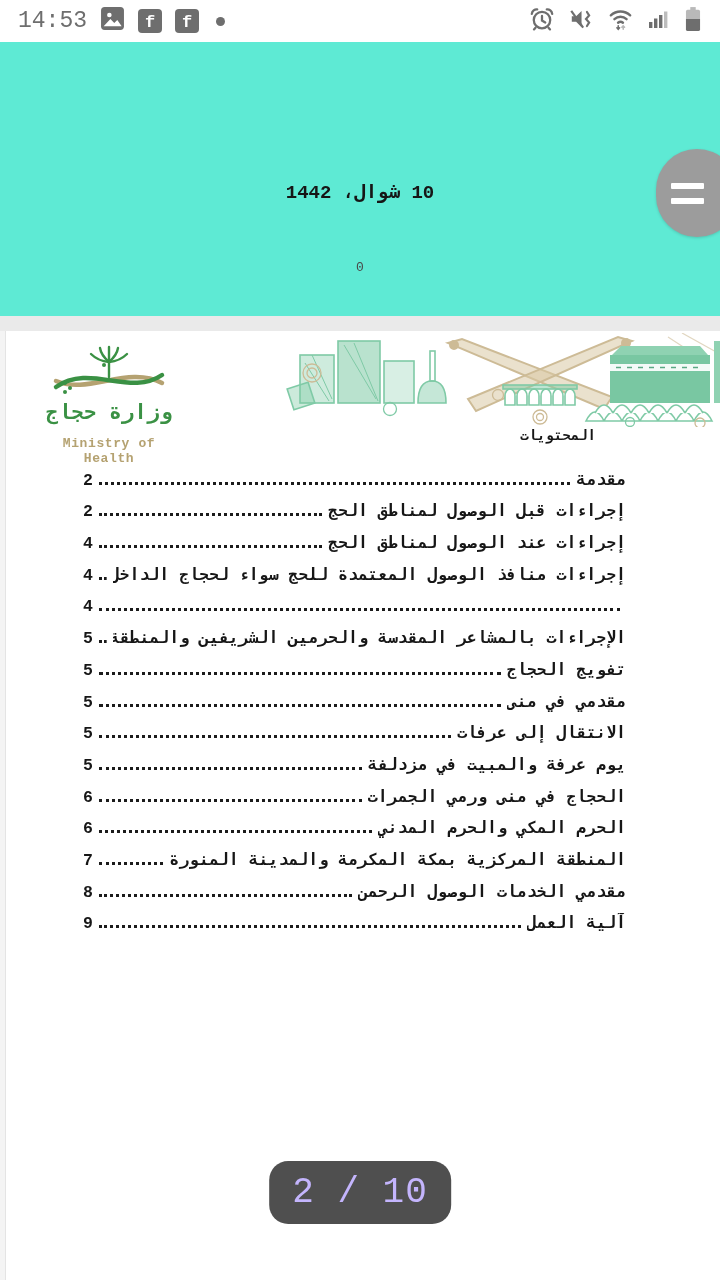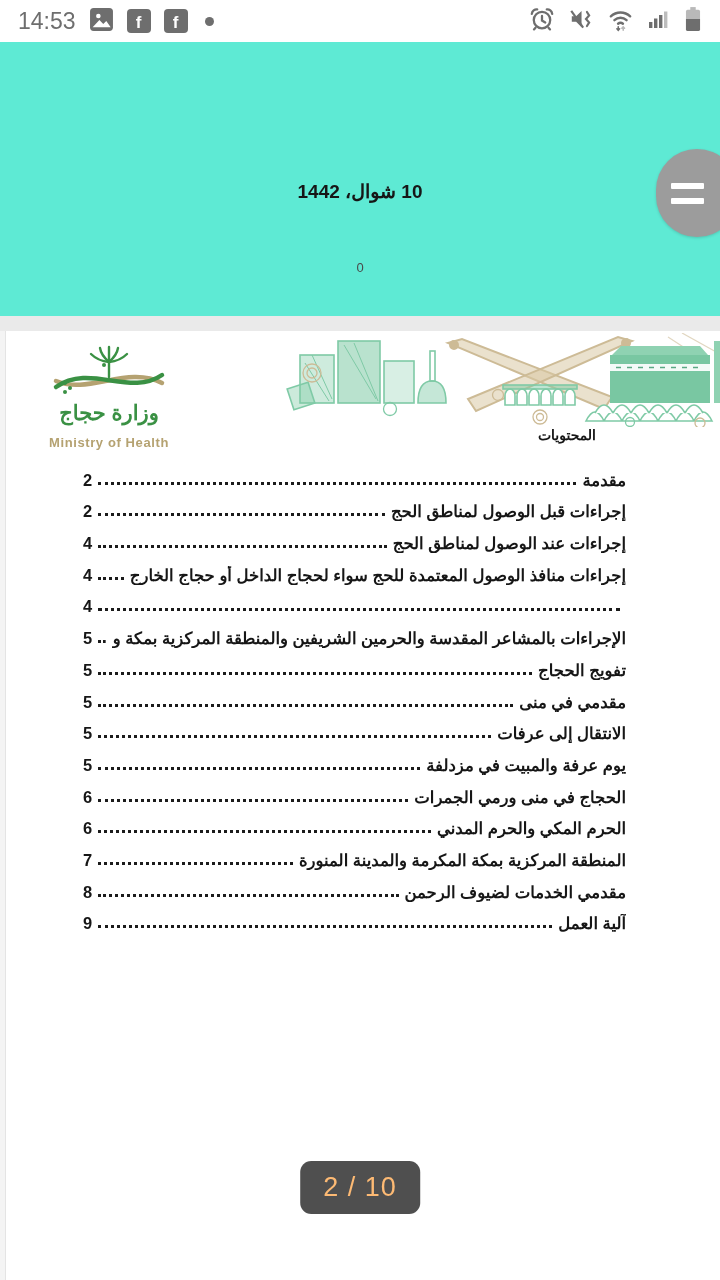--- a/index.html
+++ b/index.html
@@ -1,20 +1,20 @@
 <!DOCTYPE html>
 <html lang="ar" style="--logo-green: #3a9144; --logo-tan: #b5a271; --status-gray: #6e6e6e; --fab-gray: #9c9c9c; --indicator-bg: #4f4f4f; --page-gap: #eaeaea;"><head>
 <meta charset="utf-8">
 <style>
   * { margin:0; padding:0; box-sizing:border-box; }
   html,body { background:#fff; }
   .screen {
     position:relative; width:720px; height:1280px; margin:0 auto;
     background:#fff; overflow:hidden;
-    font-family:Liberation Sans, sans-serif;
+    font-family:Liberation Mono, monospace;
   }
   
   .statusbar {
     position:absolute; top:0; left:0; right:0; height:42px;
     display:flex; align-items:center; padding:0 18px;
     color:var(--status-gray); background:#fff;
   }
   .sb-left { display:flex; align-items:center; gap:13px; }
   .sb-time { font-size:23px; color:var(--status-gray); }
   .sb-right { margin-left:auto; display:flex; align-items:center; gap:13px; }
@@ -66,22 +66,22 @@
     position:absolute; top:149px; right:-18px; width:82px; height:88px;
     border-radius:44px; background:var(--fab-gray);
     display:flex; flex-direction:column; justify-content:center; align-items:center;
     gap:9px; padding-right:20px; cursor:pointer;
     box-shadow:0 1px 3px rgba(0,0,0,.15);
   }
   .fab-bar { width:33px; height:6px; background:#fff; border-radius:1px; }
   
   .page-indicator {
     position:absolute; top:1161px; left:50%; transform:translateX(-50%);
-    background:var(--indicator-bg); color:#fdba74;
-    font-size:27px; padding:11px 23px; border-radius:11px;
+    background:var(--indicator-bg); color:#c4b5fd;
+    font-size:36px; padding:11px 23px; border-radius:19px;
     letter-spacing:1px; white-space:nowrap;
   }
 </style>
 </head>
 <body>
 
 <div class="screen">
 
   <div class="statusbar">
     <div class="sb-left">
@@ -299,21 +299,21 @@
     <span class="toc-page">6</span>
   </div>
 
   <div class="toc-row">
     <span class="toc-title">المنطقة المركزية بمكة المكرمة والمدينة المنورة</span>
     <span class="toc-leader"></span>
     <span class="toc-page">7</span>
   </div>
 
   <div class="toc-row">
-    <span class="toc-title">مقدمي الخدمات لضيوف الرحمن</span>
+    <span class="toc-title">مقدمي الخدمات الوصول الرحمن</span>
     <span class="toc-leader"></span>
     <span class="toc-page">8</span>
   </div>
 
   <div class="toc-row">
     <span class="toc-title">آلية العمل</span>
     <span class="toc-leader"></span>
     <span class="toc-page">9</span>
   </div>
 </div>

